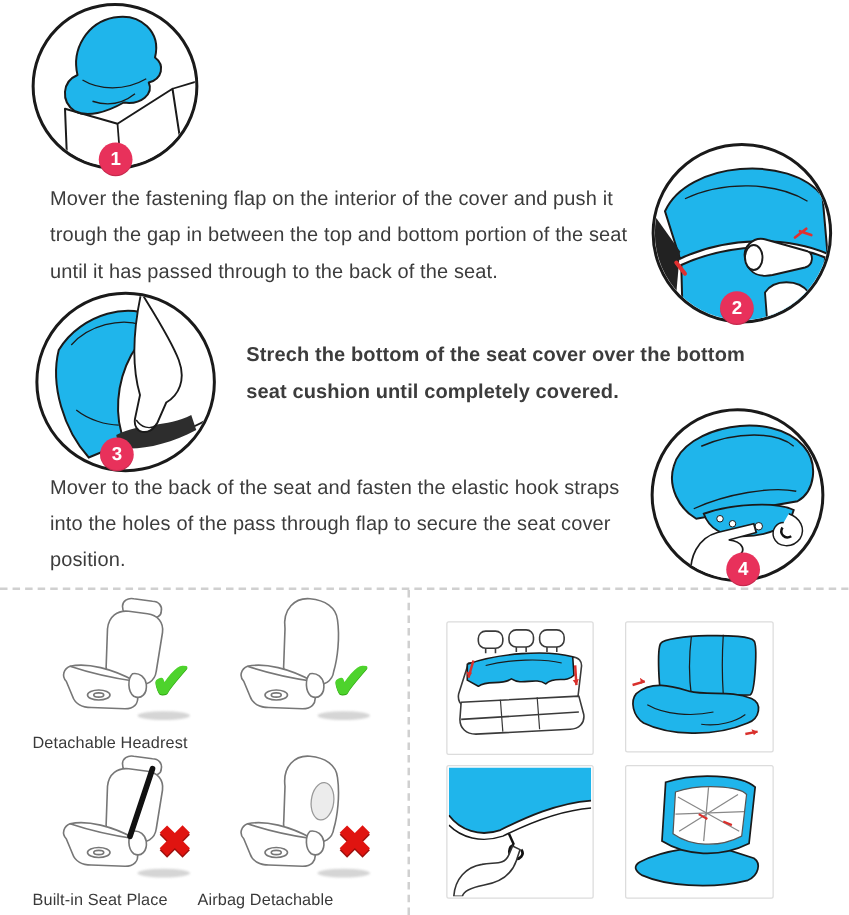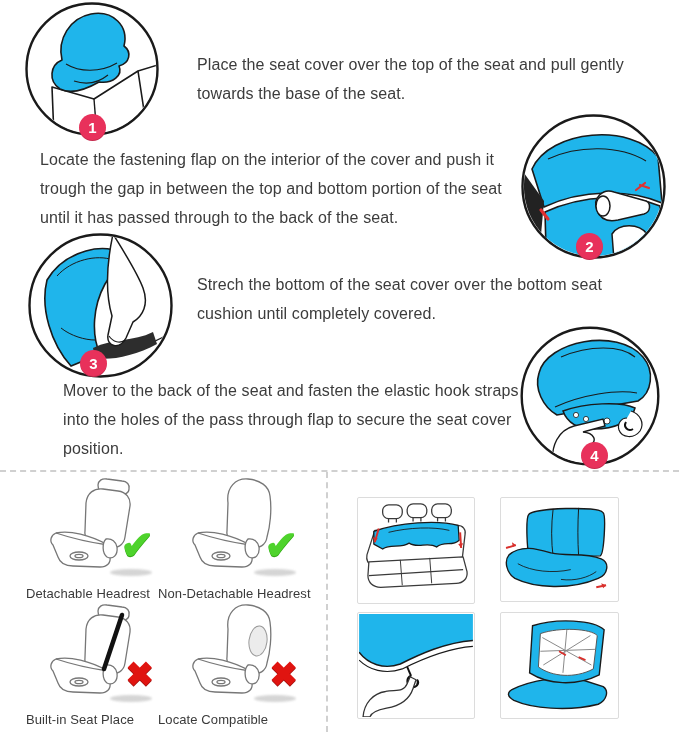--- a/index.html
+++ b/index.html
@@ -54,23 +54,22 @@
         <path d="M28,86 L70,98 L114,70 L124,136 L30,136 Z" fill="#fff" stroke="#1a1a1a" stroke-width="1.6" stroke-linejoin="round"></path>
         <path d="M70,98 L73,136" stroke="#1a1a1a" stroke-width="1.4" fill="none"></path>
         <path d="M114,70 L134,64" stroke="#1a1a1a" stroke-width="1.4" fill="none"></path>
         <path d="M36,88 C24,80 26,64 38,59 C33,38 46,17 67,13 C89,9 105,25 100,45 C108,51 106,62 95,65 C99,74 89,83 75,81 C61,89 46,93 36,88 Z" fill="#1FB5EB" stroke="#1a1a1a" stroke-width="1.6" stroke-linejoin="round"></path>
         <path d="M42,63 C55,71 76,72 93,62" fill="none" stroke="#1a1a1a" stroke-width="1.1"></path>
         <path d="M50,80 C62,84 74,82 84,74" fill="none" stroke="#1a1a1a" stroke-width="1.1"></path>
       </g>
     </svg>
   </div>
   <div class="badge" style="left:79px;top:114px;">1</div>
-  <p class="step-text abs" style="left:197px;top:50px;width:455px;">Place the seat cover over the top of the seat and pull gently towards the base of the seat.</p>
-
-  <p class="step-text abs" style="left:40px;top:145px;width:478px;">Locate the fastening flap on the interior of the cover and push it trough the gap in between the top and bottom portion of the seat until it has passed through to the back of the seat.</p>
+
+  <p class="step-text abs" style="left:40px;top:145px;width:478px;">Mover the fastening flap on the interior of the cover and push it trough the gap in between the top and bottom portion of the seat until it has passed through to the back of the seat.</p>
   <div class="abs" style="left:520px;top:113px;width:147px;height:147px;">
     <svg width="147" height="147" viewBox="0 0 147 147">
       <defs>
           <clipPath id="clip2">
             <circle cx="73.5" cy="73.5" r="69.6"></circle>
           </clipPath>
         </defs>
       <circle cx="73.5" cy="73.5" r="71" fill="#fff" stroke="#1a1a1a" stroke-width="2.4"></circle>
       <g clip-path="url(#clip2)">
         <path d="M12,56 C30,16 112,10 138,44 L142,90 C110,76 62,76 24,94 Z" fill="#1FB5EB" stroke="#1a1a1a" stroke-width="1.6"></path>
@@ -100,23 +99,23 @@
         <path d="M30,44 C44,28 70,22 86,28" stroke="#1a1a1a" stroke-width="1" fill="none"></path>
         <path d="M34,96 C44,104 58,108 68,108" stroke="#1a1a1a" stroke-width="1" fill="none"></path>
         <path d="M76,126 C100,118 122,114 138,104" stroke="#1a1a1a" stroke-width="1.4" fill="none"></path>
         <path d="M66,116 C86,106 106,110 126,100 L130,112 C108,124 82,129 68,126 Z" fill="#2d2d2d"></path>
         <path d="M86,2 C97,20 110,40 116,56 C122,72 116,84 106,90 L99,106 C93,118 79,115 81,103 L85,84 C78,60 80,30 86,2 Z" fill="#fff" stroke="#1a1a1a" stroke-width="1.5"></path>
         <path d="M82,104 C86,110 93,112 98,108" stroke="#1a1a1a" stroke-width="1.1" fill="none"></path>
       </g>
     </svg>
   </div>
   <div class="badge" style="left:80px;top:350px;">3</div>
-  <p class="step-text abs" style="left:197px;top:270px;width:420px;">Strech the bottom of the seat cover over the bottom seat cushion until completely covered.</p>
-
-  <p class="step-text abs" style="left:40px;top:376px;width:462px;margin-left:23px;">Mover to the back of the seat and fasten the elastic hook straps into the holes of the pass through flap to secure the seat cover position.</p>
+  <p class="step-text abs" style="left:197px;top:270px;width:420px;font-weight:bold;">Strech the bottom of the seat cover over the bottom seat cushion until completely covered.</p>
+
+  <p class="step-text abs" style="left:40px;top:376px;width:462px;">Mover to the back of the seat and fasten the elastic hook straps into the holes of the pass through flap to secure the seat cover position.</p>
   <div class="abs" style="left:519px;top:325px;width:142px;height:142px;">
     <svg width="142" height="142" viewBox="0 0 142 142">
       <defs>
           <clipPath id="clip4">
             <circle cx="71" cy="71" r="67"></circle>
           </clipPath>
         </defs>
       <circle cx="71" cy="71" r="68.3" fill="#fff" stroke="#1a1a1a" stroke-width="2.4"></circle>
       <g clip-path="url(#clip4)">
         <path d="M20,48 C28,16 98,2 124,32 C136,46 133,68 119,76 L38,90 C24,82 15,64 20,48 Z" fill="#1FB5EB" stroke="#1a1a1a" stroke-width="1.6"></path>
@@ -161,21 +160,20 @@
         <path d="M40,26 C38,10 48,1 60,2 C72,3 81,9 82,19 C84,33 82,50 79,60 C78,68 71,72 63,71 L51,69 C43,68 38,62 39,54 Z"></path>
         <path d="M10,56 C5,58 3,64 7,68 L12,80 C14,86 20,89 27,89 L54,90 C61,90 65,86 64,80 L62,68 C44,58 24,53 10,56 Z"></path>
         <path d="M10,56 C28,62 48,66 62,68" fill="none"></path>
         <ellipse cx="33" cy="79" rx="9" ry="4"></ellipse>
         <ellipse cx="33" cy="79" rx="4" ry="1.7"></ellipse>
         <path d="M60,62 C56,66 56,76 61,80 C67,83 72,78 71,70 C70,65 66,61 60,62 Z"></path>
       </g>
     </svg>
     <div class="mark-shadow" style="right:22px;top:92px;"></div>
     <span class="mark mark-yes" style="right:20px;top:48px;">✔</span>
-    <div class="compat-label">Non-Detachable Headrest</div>
   </div>
 
   <div class="compat-item" style="left:26px;top:603px;width:140px;height:126px;">
     <svg width="100" height="96" viewBox="0 0 100 96">
       <g fill="#fff" stroke="#777" stroke-width="1.3" stroke-linejoin="round">
         <path d="M52,8 C52,4 56,1 61,2 L76,4 C81,4 84,8 83,12 C83,16 79,18 74,17 L58,15 C54,15 52,12 52,8 Z"></path>
         <path d="M59,17 L58,22 M73,19 L72,24" fill="none"></path>
         <path d="M40,26 C41,16 48,11 57,12 L72,14 C80,15 85,21 84,29 L79,60 C78,68 71,72 63,71 L51,69 C43,68 38,62 39,54 Z"></path>
         <path d="M10,56 C5,58 3,64 7,68 L12,80 C14,86 20,89 27,89 L54,90 C61,90 65,86 64,80 L62,68 C44,58 24,53 10,56 Z"></path>
         <path d="M10,56 C28,62 48,66 62,68" fill="none"></path>
@@ -197,21 +195,21 @@
         <path d="M10,56 C5,58 3,64 7,68 L12,80 C14,86 20,89 27,89 L54,90 C61,90 65,86 64,80 L62,68 C44,58 24,53 10,56 Z"></path>
         <path d="M10,56 C28,62 48,66 62,68" fill="none"></path>
         <ellipse cx="33" cy="79" rx="9" ry="4"></ellipse>
         <ellipse cx="33" cy="79" rx="4" ry="1.7"></ellipse>
         <path d="M60,62 C56,66 56,76 61,80 C67,83 72,78 71,70 C70,65 66,61 60,62 Z"></path>
       </g>
       <ellipse cx="70" cy="38" rx="9" ry="15" fill="#ececec" stroke="#999" transform="rotate(7 70 38)"></ellipse>
     </svg>
     <div class="mark-shadow" style="right:22px;top:92px;"></div>
     <span class="mark mark-no" style="right:20px;top:54px;">✖</span>
-    <div class="compat-label">Locate Compatible</div>
+    <div class="compat-label">Airbag Detachable</div>
   </div>
 
   <div class="bench-box" style="left:357px;top:497px;width:116px;height:105px;">
     <svg width="114" height="103" viewBox="0 0 116 105">
       <g fill="#fff" stroke="#3a3a3a" stroke-width="1.3" stroke-linejoin="round">
         <rect x="24" y="6" width="20" height="14" rx="6"></rect>
         <rect x="49" y="5" width="20" height="14" rx="6"></rect>
         <rect x="74" y="5" width="20" height="14" rx="6"></rect>
         <path d="M30,20 v4 M38,20 v4 M55,19 v4 M63,19 v4 M80,19 v4 M88,19 v4" fill="none"></path>
         <path d="M16,32 L100,27 C106,27 109,31 108,36 L105,62 L14,67 C9,67 7,62 8,57 Z"></path>

